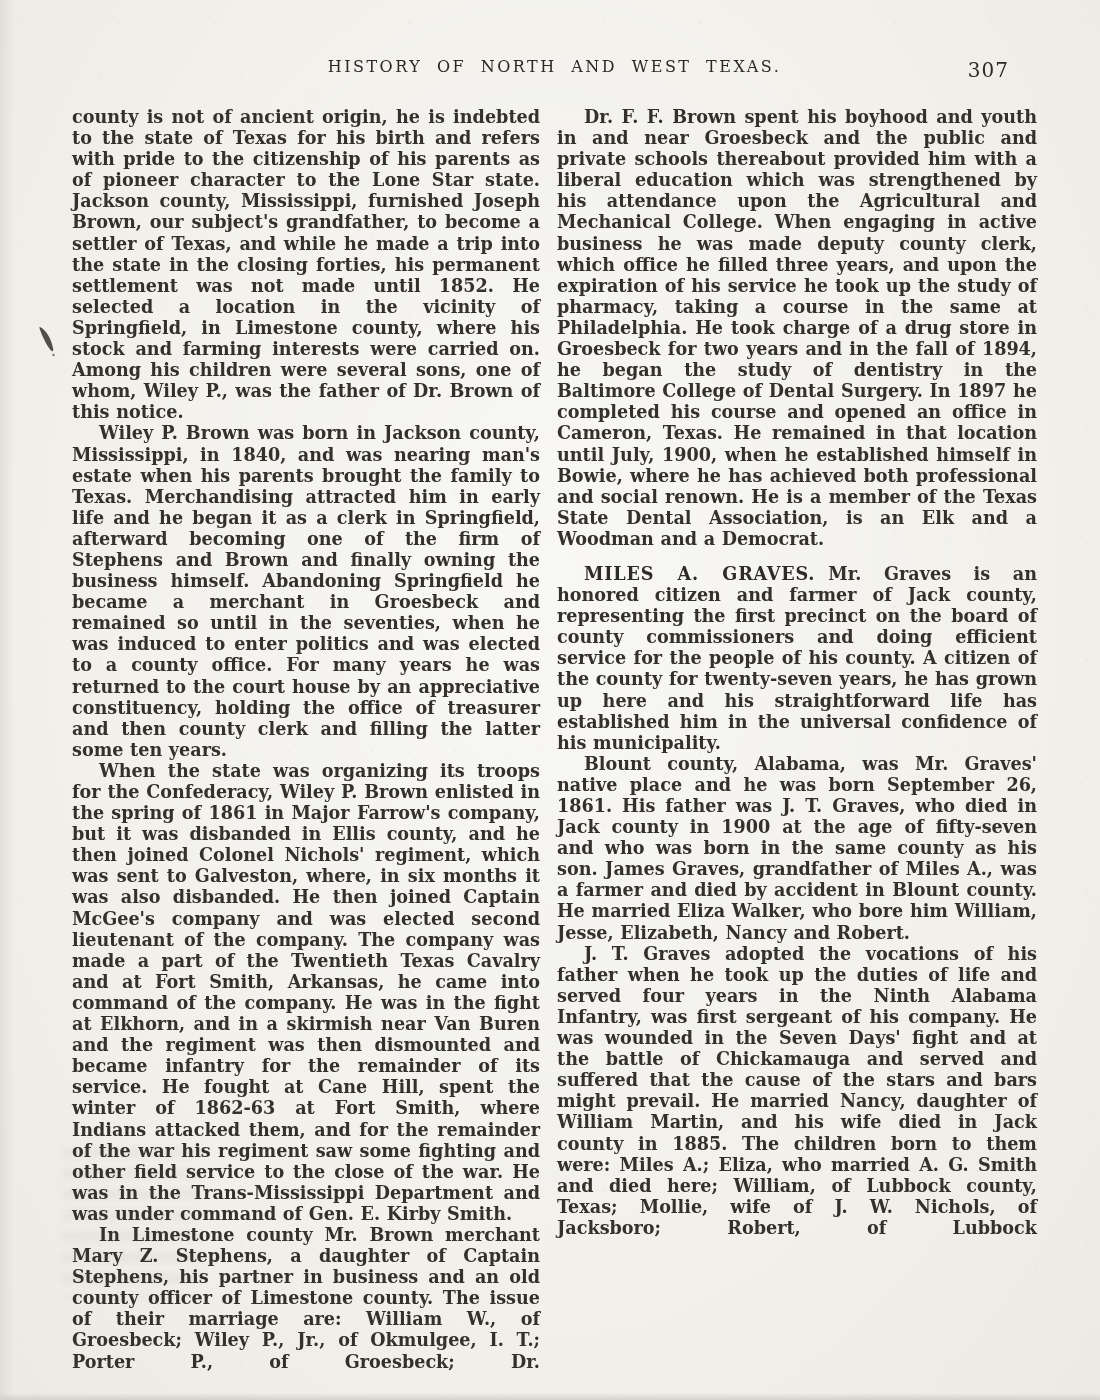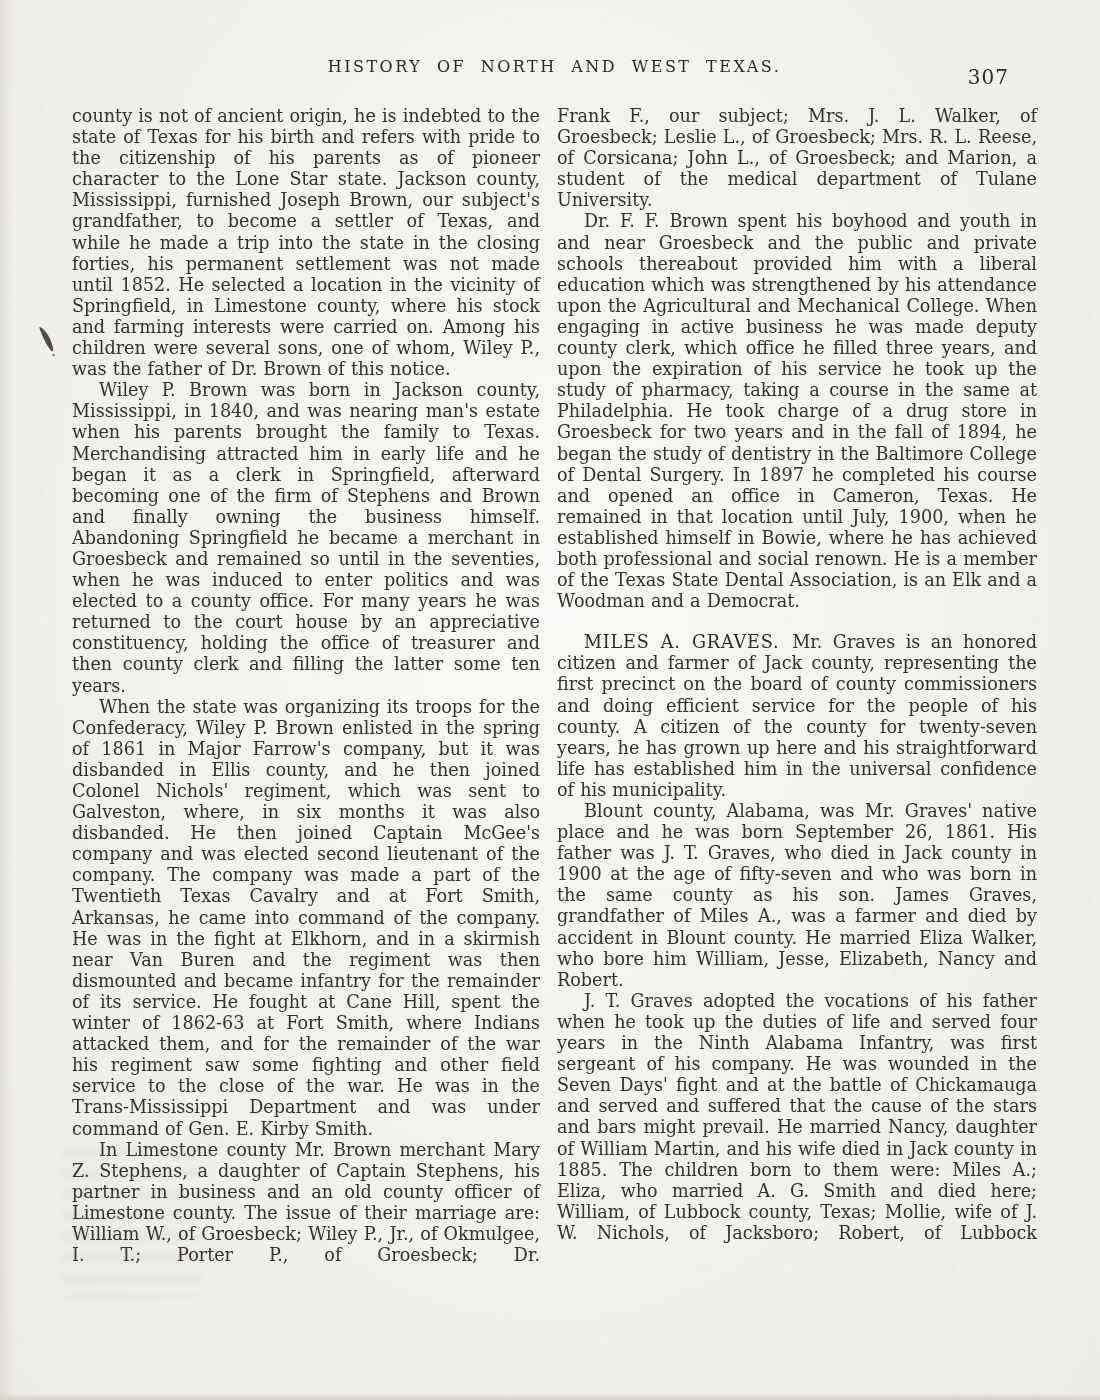--- a/index.html
+++ b/index.html
@@ -39,40 +39,40 @@
     word-spacing: 7px;
     color: #2c2924;
   }
   .page-number {
     position: absolute;
     right: 28px;
     top: 1px;
     font-size: 20px;
     letter-spacing: 1px;
     color: #2c2924;
-    margin-top: 7px;
   }
   
   .column {
     position: absolute;
     top: 106px;
   }
   .column-left  { left: 72px;  width: 468px; }
   .column-right { left: 557px; width: 480px; }
   .para {
     margin: 0;
     font-size: 17.6px;
     line-height: 21.1px;
     text-align: justify;
     word-spacing: 0.5px;
     color: #34312b;
+    font-weight: bold;
   }
   .para.indent { text-indent: 27px; }
   .para.justify-last { text-align-last: justify; }
-  .para.entry-start { margin-top: 20px; }
+  .para.entry-start { margin-top: 14px; }
   .entry-heading {
     letter-spacing: 0.8px;
     margin-right: 13px;
     color: #2e2b26;
   }
   
   .ink-mark {
     position: absolute;
     left: 36px;
     top: 324px;
@@ -130,21 +130,20 @@
   </svg>
 
   <div class="column column-left">
     <p class="para">county is not of ancient origin, he is indebted to the state of Texas for his birth and refers with pride to the citizenship of his parents as of pioneer character to the Lone Star state. Jackson county, Mississippi, furnished Joseph Brown, our subject's grandfather, to become a settler of Texas, and while he made a trip into the state in the closing forties, his permanent settlement was not made until 1852. He selected a location in the vicinity of Springfield, in Limestone county, where his stock and farming interests were carried on. Among his children were several sons, one of whom, Wiley P., was the father of Dr. Brown of this notice.</p>
     <p class="para indent">Wiley P. Brown was born in Jackson county, Mississippi, in 1840, and was nearing man's estate when his parents brought the family to Texas. Merchandising attracted him in early life and he began it as a clerk in Springfield, afterward becoming one of the firm of Stephens and Brown and finally owning the business himself. Abandoning Springfield he became a merchant in Groesbeck and remained so until in the seventies, when he was induced to enter politics and was elected to a county office. For many years he was returned to the court house by an appreciative constituency, holding the office of treasurer and then county clerk and filling the latter some ten years.</p>
     <p class="para indent">When the state was organizing its troops for the Confederacy, Wiley P. Brown enlisted in the spring of 1861 in Major Farrow's company, but it was disbanded in Ellis county, and he then joined Colonel Nichols' regiment, which was sent to Galveston, where, in six months it was also disbanded. He then joined Captain McGee's company and was elected second lieutenant of the company. The company was made a part of the Twentieth Texas Cavalry and at Fort Smith, Arkansas, he came into command of the company. He was in the fight at Elkhorn, and in a skirmish near Van Buren and the regiment was then dismounted and became infantry for the remainder of its service. He fought at Cane Hill, spent the winter of 1862-63 at Fort Smith, where Indians attacked them, and for the remainder of the war his regiment saw some fighting and other field service to the close of the war. He was in the Trans-Mississippi Department and was under command of Gen. E. Kirby Smith.</p>
     <p class="para indent justify-last">In Limestone county Mr. Brown merchant Mary Z. Stephens, a daughter of Captain Stephens, his partner in business and an old county officer of Limestone county. The issue of their marriage are: William W., of Groesbeck; Wiley P., Jr., of Okmulgee, I. T.; Porter P., of Groesbeck; Dr.</p>
   </div>
 
   <div class="column column-right">
-    <p class="para">Frank F., our subject; Mrs. J. L. Walker, of Groesbeck; Leslie L., of Groesbeck; Mrs. R. L. Reese, of Corsicana; John L., of Groesbeck; and Marion, a student of the medical department of Tulane University.</p>
     <p class="para indent">Dr. F. F. Brown spent his boyhood and youth in and near Groesbeck and the public and private schools thereabout provided him with a liberal education which was strengthened by his attendance upon the Agricultural and Mechanical College. When engaging in active business he was made deputy county clerk, which office he filled three years, and upon the expiration of his service he took up the study of pharmacy, taking a course in the same at Philadelphia. He took charge of a drug store in Groesbeck for two years and in the fall of 1894, he began the study of dentistry in the Baltimore College of Dental Surgery. In 1897 he completed his course and opened an office in Cameron, Texas. He remained in that location until July, 1900, when he established himself in Bowie, where he has achieved both professional and social renown. He is a member of the Texas State Dental Association, is an Elk and a Woodman and a Democrat.</p>
     <p class="para indent entry-start">
       <span class="entry-heading">MILES A. GRAVES.</span><span>Mr. Graves is an honored citizen and farmer of Jack county, representing the first precinct on the board of county commissioners and doing efficient service for the people of his county. A citizen of the county for twenty-seven years, he has grown up here and his straightforward life has established him in the universal confidence of his municipality.</span>
     </p>
     <p class="para indent">Blount county, Alabama, was Mr. Graves' native place and he was born September 26, 1861. His father was J. T. Graves, who died in Jack county in 1900 at the age of fifty-seven and who was born in the same county as his son. James Graves, grandfather of Miles A., was a farmer and died by accident in Blount county. He married Eliza Walker, who bore him William, Jesse, Elizabeth, Nancy and Robert.</p>
     <p class="para indent justify-last">J. T. Graves adopted the vocations of his father when he took up the duties of life and served four years in the Ninth Alabama Infantry, was first sergeant of his company. He was wounded in the Seven Days' fight and at the battle of Chickamauga and served and suffered that the cause of the stars and bars might prevail. He married Nancy, daughter of William Martin, and his wife died in Jack county in 1885. The children born to them were: Miles A.; Eliza, who married A. G. Smith and died here; William, of Lubbock county, Texas; Mollie, wife of J. W. Nichols, of Jacksboro; Robert, of Lubbock</p>
   </div>
 
   <div class="corner-smudge"></div>
   <div class="left-edge-shade"></div>

